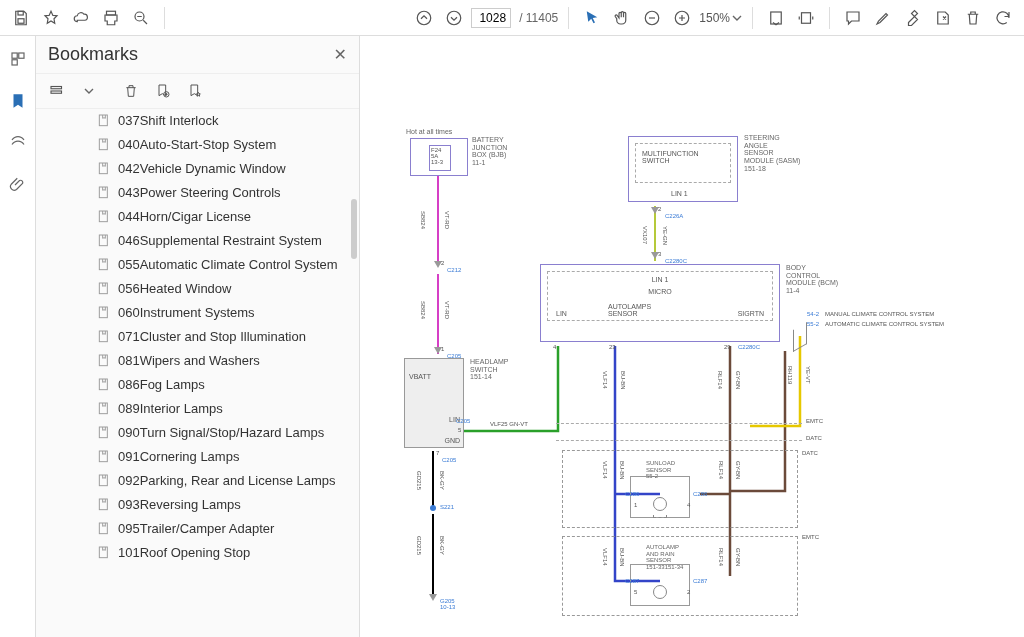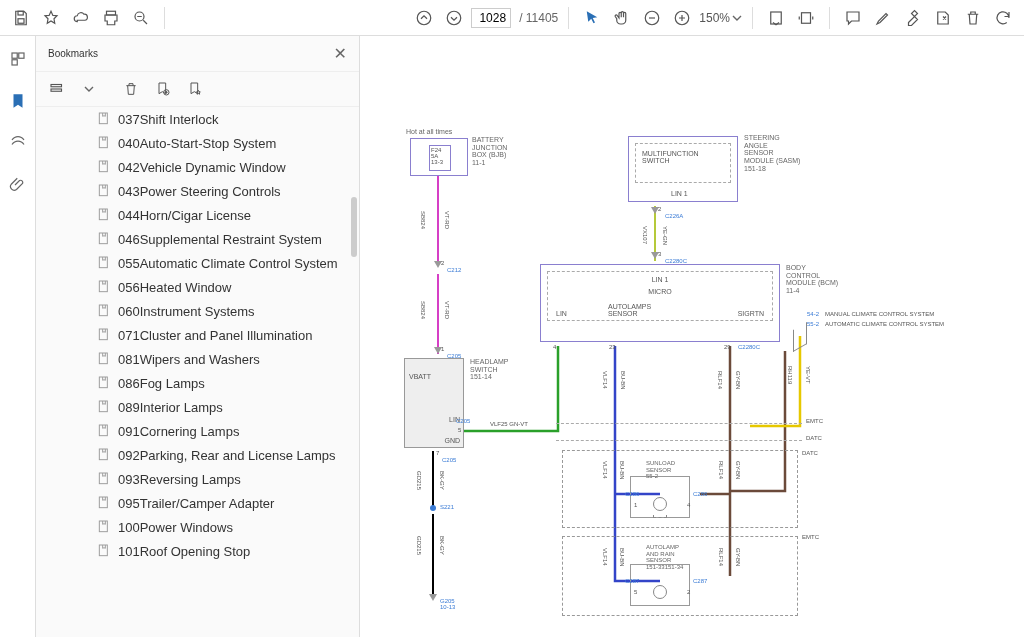--- a/index.html
+++ b/index.html
@@ -10,26 +10,26 @@
 .toolbar input.page { width: 40px; border: 1px solid #ccc; text-align: right; padding: 2px 4px; font-size: 12px; }
 .toolbar .pages { color: #666; font-size: 12px; margin-left: 4px; }
 .toolbar .zoom { color: #555; font-size: 12px; display: flex; align-items: center; gap: 2px; }
 .toolbar .spacer { flex: 1; }
 .main { display: flex; height: 601px; }
 .leftbar { width: 36px; border-right: 1px solid #ddd; display: flex; flex-direction: column; align-items: center; padding-top: 12px; gap: 20px; }
 .leftbar .lbtn { width: 22px; height: 22px; color: #666; cursor: pointer; display:flex; align-items:center; justify-content:center;}
 .leftbar .lbtn.active { color: #2a6fb5; }
 .panel { width: 324px; border-right: 1px solid #ddd; display: flex; flex-direction: column; background: #fafafa; }
 .panel-head { display: flex; justify-content: space-between; align-items: center; padding: 8px 12px; border-bottom: 1px solid #eee; }
-.panel-title { font-size: 10px; color: #333; }
+.panel-title { font-size: 18px; color: #333; }
 .panel-close { cursor: pointer; color: #666; font-size: 16px; }
 .panel-tools { display: flex; gap: 10px; padding: 6px 10px; border-bottom: 1px solid #eee; align-items:center; }
 .panel-tools .pb { width: 22px; height: 22px; color: #555; cursor: pointer; display:flex; align-items:center; justify-content:center;}
 .bk-list { overflow-y: auto; overflow-x: hidden; flex: 1; position: relative; }
-.bk-item { display: flex; align-items: center; padding: 4px 0 4px 60px; cursor: pointer; font-size: 13px; color: #333; white-space: nowrap; }
+.bk-item { display: flex; padding: 4px 0 4px 60px; cursor: pointer; font-size: 13px; color: #333; white-space: nowrap; }
 .bk-item.active { background: #a8ccee; }
 .bk-item .bicon { width: 16px; height: 16px; margin-right: 6px; flex-shrink: 0; opacity: 0.7; }
 .scroll-ind { position: absolute; right: 2px; top: 0; width: 6px; height: 100%; }
 .scroll-ind::before { content:''; position:absolute; top:90px; width:6px; height:60px; background:#ccc; border-radius:3px;}
 .content { flex: 1; background: #fff; position: relative; overflow: hidden; }
 .diagram { position: absolute; left: 30px; top: 0px; width: 630px; height: 600px; font-size: 7px; color: #555; }
 .box { position: absolute; border: 1px solid #8a7fcf; }
 .boxlbl { position: absolute; font-size: 7px; color: #666; line-height: 1.1; }
 .dashed { border-style: dashed; border-color: #aaa; }
 svg.icon { width: 18px; height: 18px; }
@@ -287,21 +287,21 @@
             <rect x="5" y="3" width="12" height="16"></rect>
             <path d="M14 3v5l-2-1-2 1V3"></path>
           </svg>
           <span>060Instrument Systems</span>
         </div>
         <div class="bk-item">
           <svg class="bicon" viewBox="0 0 24 24" fill="none" stroke="#777" stroke-width="1.5">
             <rect x="5" y="3" width="12" height="16"></rect>
             <path d="M14 3v5l-2-1-2 1V3"></path>
           </svg>
-          <span>071Cluster and Panel Illumination</span>
+          <span>071Cluster and Stop Illumination</span>
         </div>
         <div class="bk-item">
           <svg class="bicon" viewBox="0 0 24 24" fill="none" stroke="#777" stroke-width="1.5">
             <rect x="5" y="3" width="12" height="16"></rect>
             <path d="M14 3v5l-2-1-2 1V3"></path>
           </svg>
           <span>081Wipers and Washers</span>
         </div>
         <div class="bk-item">
           <svg class="bicon" viewBox="0 0 24 24" fill="none" stroke="#777" stroke-width="1.5">
@@ -315,20 +315,27 @@
             <rect x="5" y="3" width="12" height="16"></rect>
             <path d="M14 3v5l-2-1-2 1V3"></path>
           </svg>
           <span>089Interior Lamps</span>
         </div>
         <div class="bk-item">
           <svg class="bicon" viewBox="0 0 24 24" fill="none" stroke="#777" stroke-width="1.5">
             <rect x="5" y="3" width="12" height="16"></rect>
             <path d="M14 3v5l-2-1-2 1V3"></path>
           </svg>
+          <span>090Turn Signal/Stop/Hazard Lamps</span>
+        </div>
+        <div class="bk-item">
+          <svg class="bicon" viewBox="0 0 24 24" fill="none" stroke="#777" stroke-width="1.5">
+            <rect x="5" y="3" width="12" height="16"></rect>
+            <path d="M14 3v5l-2-1-2 1V3"></path>
+          </svg>
           <span>091Cornering Lamps</span>
         </div>
         <div class="bk-item">
           <svg class="bicon" viewBox="0 0 24 24" fill="none" stroke="#777" stroke-width="1.5">
             <rect x="5" y="3" width="12" height="16"></rect>
             <path d="M14 3v5l-2-1-2 1V3"></path>
           </svg>
           <span>092Parking, Rear and License Lamps</span>
         </div>
         <div class="bk-item">
@@ -337,27 +344,20 @@
             <path d="M14 3v5l-2-1-2 1V3"></path>
           </svg>
           <span>093Reversing Lamps</span>
         </div>
         <div class="bk-item">
           <svg class="bicon" viewBox="0 0 24 24" fill="none" stroke="#777" stroke-width="1.5">
             <rect x="5" y="3" width="12" height="16"></rect>
             <path d="M14 3v5l-2-1-2 1V3"></path>
           </svg>
           <span>095Trailer/Camper Adapter</span>
-        </div>
-        <div class="bk-item">
-          <svg class="bicon" viewBox="0 0 24 24" fill="none" stroke="#777" stroke-width="1.5">
-            <rect x="5" y="3" width="12" height="16"></rect>
-            <path d="M14 3v5l-2-1-2 1V3"></path>
-          </svg>
-          <span>100Power Windows</span>
         </div>
         <div class="bk-item">
           <svg class="bicon" viewBox="0 0 24 24" fill="none" stroke="#777" stroke-width="1.5">
             <rect x="5" y="3" width="12" height="16"></rect>
             <path d="M14 3v5l-2-1-2 1V3"></path>
           </svg>
           <span>101Roof Opening Stop</span>
         </div>
       </div>
   </div>

